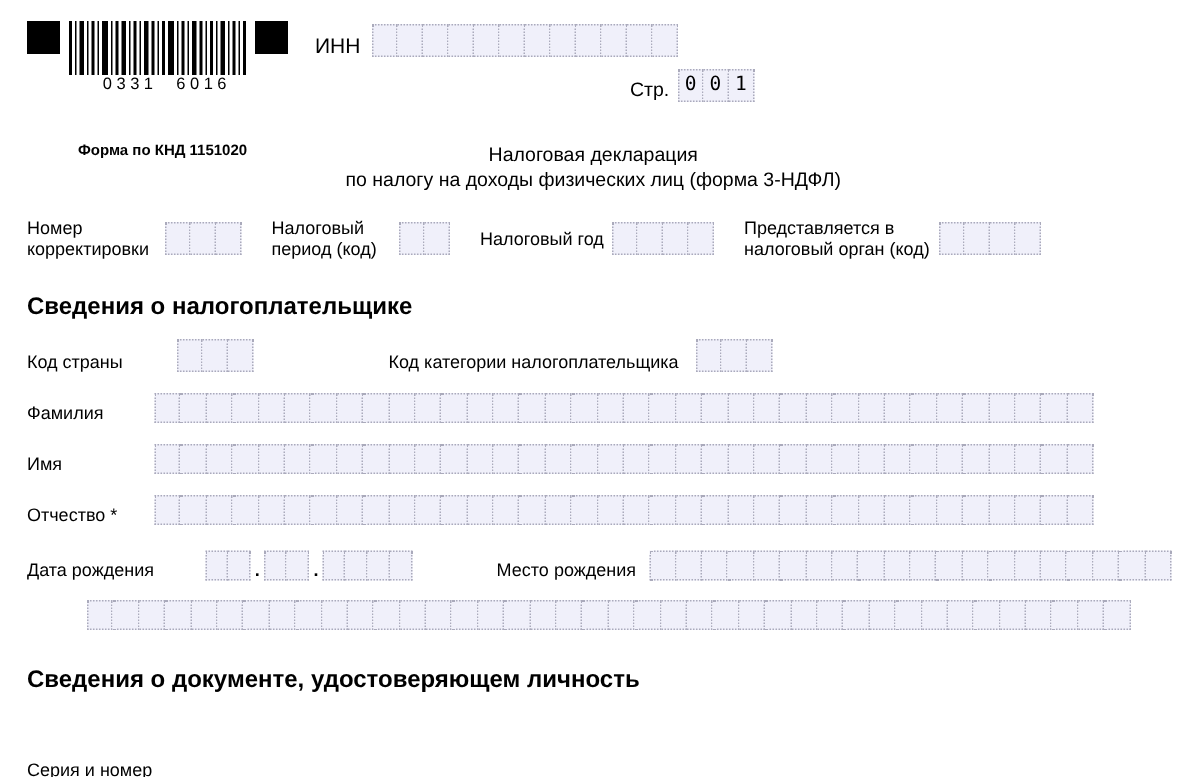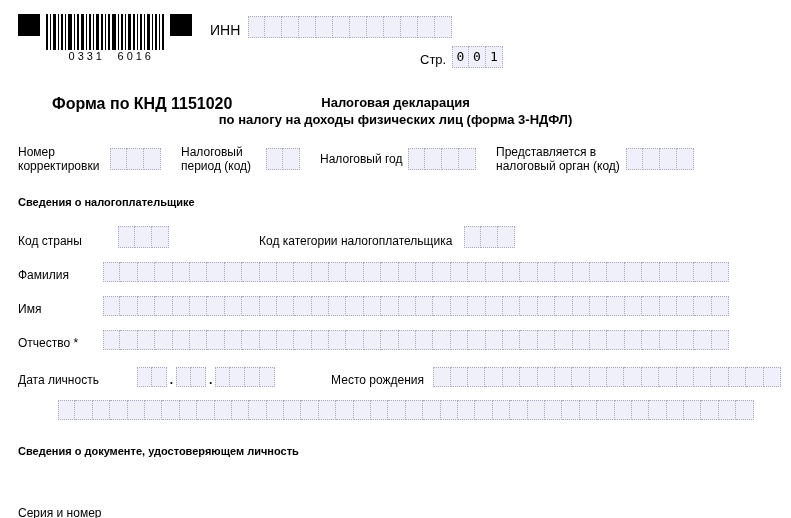--- a/index.html
+++ b/index.html
@@ -14,29 +14,29 @@
   .barcode-num span:first-child{flex:1;text-align:right;padding-left:10px}
   .barcode-num span:last-child{flex:1;text-align:right;padding-right:10px}
   .inn-label{position:absolute;left:210px;top:22px;font-size:14px}
   .inn-boxes{position:absolute;left:248px;top:16px}
   .page-label{position:absolute;left:420px;top:52px;font-size:13px}
   .page-boxes{position:absolute;left:452px;top:46px}
   .boxes{display:flex;gap:0}
   .box{width:15px;height:20px;background:#f0f0fa;border:1px dotted #aab;border-left:none;box-sizing:border-box;text-align:center;line-height:18px;font-family:monospace;font-size:13px}
   .box:first-child{border-left:1px dotted #aab}
   .box.big{width:17px;height:22px;line-height:20px}
-  .form-code{position:absolute;left:52px;top:95px;font-weight:bold;font-size:16px}
-  .title{position:absolute;top:95px;left:0;right:0;text-align:center;font-weight:bold}
+  .form-code{position:absolute;left:52px;top:95px;font-weight:bold;font-size:10px}
+  .title{position:absolute;top:95px;left:0;right:0;text-align:center;font-weight:normal}
   .title .line1{font-size:13px}
   .title .line2{font-size:13px;margin-top:2px}
   .row{position:absolute;display:flex;align-items:center}
   .row-correction{left:18px;top:145px;right:10px}
   .row-correction .label{width:92px}
   .row-correction .block{display:flex;align-items:center;margin-right:20px}
-  .section{position:absolute;font-weight:bold;font-size:11px}
+  .section{position:absolute;font-weight:bold;font-size:16px}
   .sec-payer{left:18px;top:196px}
   .sec-doc{left:18px;top:445px}
   .row2{position:absolute;left:18px;right:10px;display:flex;align-items:flex-end}
   .row-country{top:226px}
   .row-surname{top:262px}
   .row-name{top:296px}
   .row-middle{top:330px}
   .row-birth{top:367px}
   .row-extra{top:400px}
   .row-docid{top:474px}
@@ -300,21 +300,21 @@
         <div class="box-small"></div>
         <div class="box-small"></div>
         <div class="box-small"></div>
         <div class="box-small"></div>
         <div class="box-small"></div>
         <div class="box-small"></div>
       </div>
   </div>
 
   <div class="row2 row-birth">
-    <div class="lbl w125">Дата личность</div>
+    <div class="lbl w125">Дата рождения</div>
     <div class="boxes">
         <div class="box"></div>
         <div class="box"></div>
       </div>
     <div style="width:10px;text-align:center;font-weight:bold">.</div>
     <div class="boxes">
         <div class="box"></div>
         <div class="box"></div>
       </div>
     <div style="width:10px;text-align:center;font-weight:bold">.</div>

